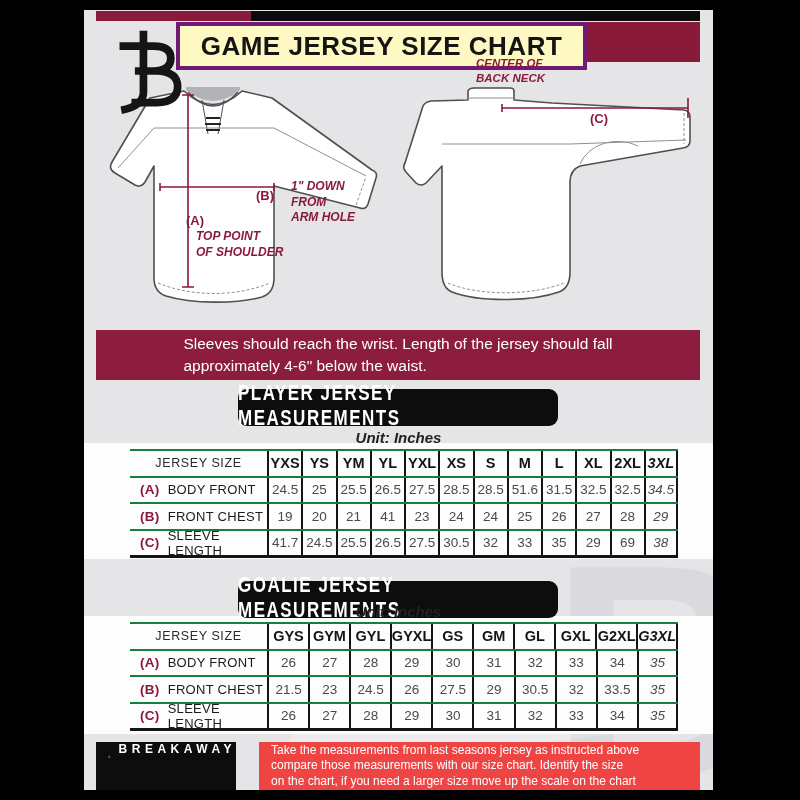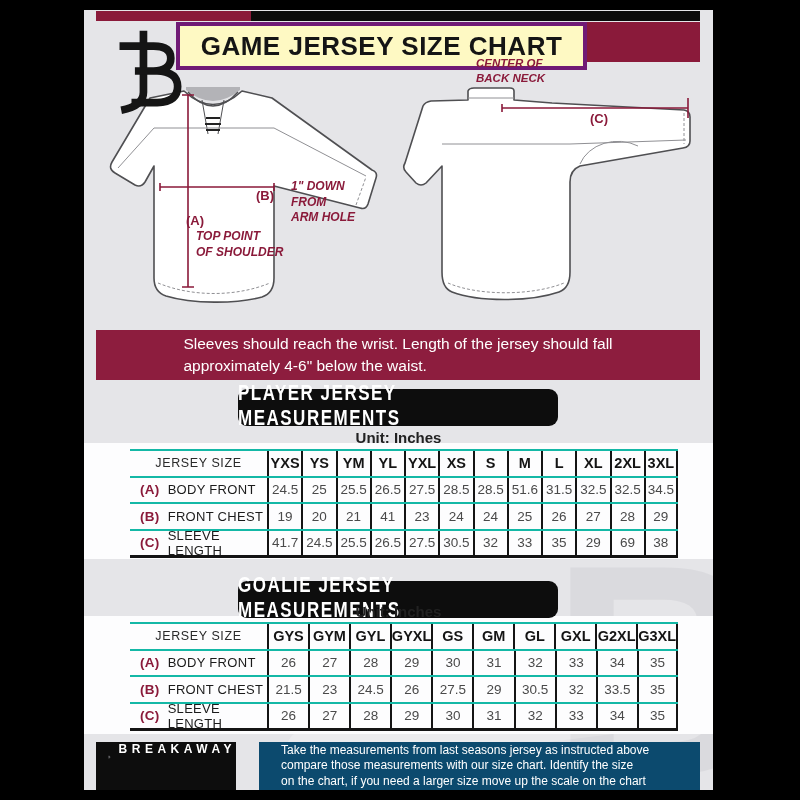--- a/index.html
+++ b/index.html
@@ -22,39 +22,39 @@
   .anno-key{font-size:13px;font-weight:bold;color:#8a1a3a;z-index:4;}
   .anno-cap{font-size:12px;font-weight:bold;font-style:italic;color:#8a1a3a;line-height:1.3;z-index:4;}
 
   
   .banner{left:12px;top:320px;width:604px;height:50px;background:#8d1d3e;display:flex;align-items:center;justify-content:center;
           text-align:left;color:#fff;font-size:15.5px;line-height:1.45;z-index:2;}
 
   
   .sec-head{width:320px;height:37px;left:154px;background:#0d0d0d;border-radius:9px;display:flex;align-items:flex-end;justify-content:center;z-index:2;}
   .sec-head span{color:#fff;font-weight:bold;font-size:17px;letter-spacing:1.5px;transform:scaleY(1.25);display:inline-block;}
-  .unit{width:629px;left:0;text-align:center;font-size:15px;font-weight:bold;color:#222;z-index:2;}
+  .unit{width:629px;left:0;text-align:center;font-size:15px;font-weight:bold;font-style:italic;color:#222;z-index:2;}
   .band{left:0;width:629px;background:#fdfdfe;z-index:1;}
 
   
   .jtable{left:46px;width:548px;border-bottom:3px solid #141414;z-index:2;}
-  .trow{display:grid;border-top:2px solid #14b8a6;}
+  .trow{display:grid;border-top:2px solid #15803d;}
   .cell{display:flex;align-items:center;justify-content:center;height:24.5px;font-size:13.5px;color:#4a4a4a;background:transparent;}
   .cell.sized{border-left:2px solid #141414;}
-  .trow .sized:last-child{border-right:2px solid #141414;}
+  .trow .sized:last-child{border-right:2px solid #141414;font-style:italic;}
   .cell.colhead{font-weight:bold;color:#141414;font-size:14.5px;}
   .cell.corner{font-size:12.5px;color:#2a2a2a;letter-spacing:.6px;}
   .cell.rowlabel{justify-content:flex-start;padding-left:10px;gap:8px;font-size:13px;color:#1b1b1b;letter-spacing:.3px;}
   .cell .key{color:#8a1a3a;font-weight:bold;font-size:13.5px;}
 
   
   .footer-black{left:12px;top:732px;width:140px;height:48px;background:#0d0d0d;display:flex;align-items:flex-start;gap:8px;padding-left:12px;z-index:2;}
   .footer-brand{color:#fff;font-weight:bold;font-size:12px;letter-spacing:4.5px;}
-  .footer-maroon{left:175px;top:732px;width:441px;height:48px;background:#0c4a6e;display:flex;align-items:center;
-                 color:#fff;font-size:12px;line-height:1.3;padding:2px 22px;z-index:2;}
+  .footer-maroon{left:175px;top:732px;width:441px;height:48px;background:#ef4444;display:flex;align-items:center;
+                 color:#fff;font-size:12px;line-height:1.3;padding:2px 12px;z-index:2;}
 
   .watermark{right:-54px;top:540px;font-size:300px;font-weight:bold;color:rgba(125,125,140,.10);line-height:.8;z-index:1;}
   .swoosh{left:200px;top:688px;width:560px;height:42px;background:rgba(255,255,255,.28);transform:rotate(-7deg);border-radius:40px;z-index:0;}
   svg{display:block;}
 </style>
 </head>
 <body>
 
 <div class="page">
 

